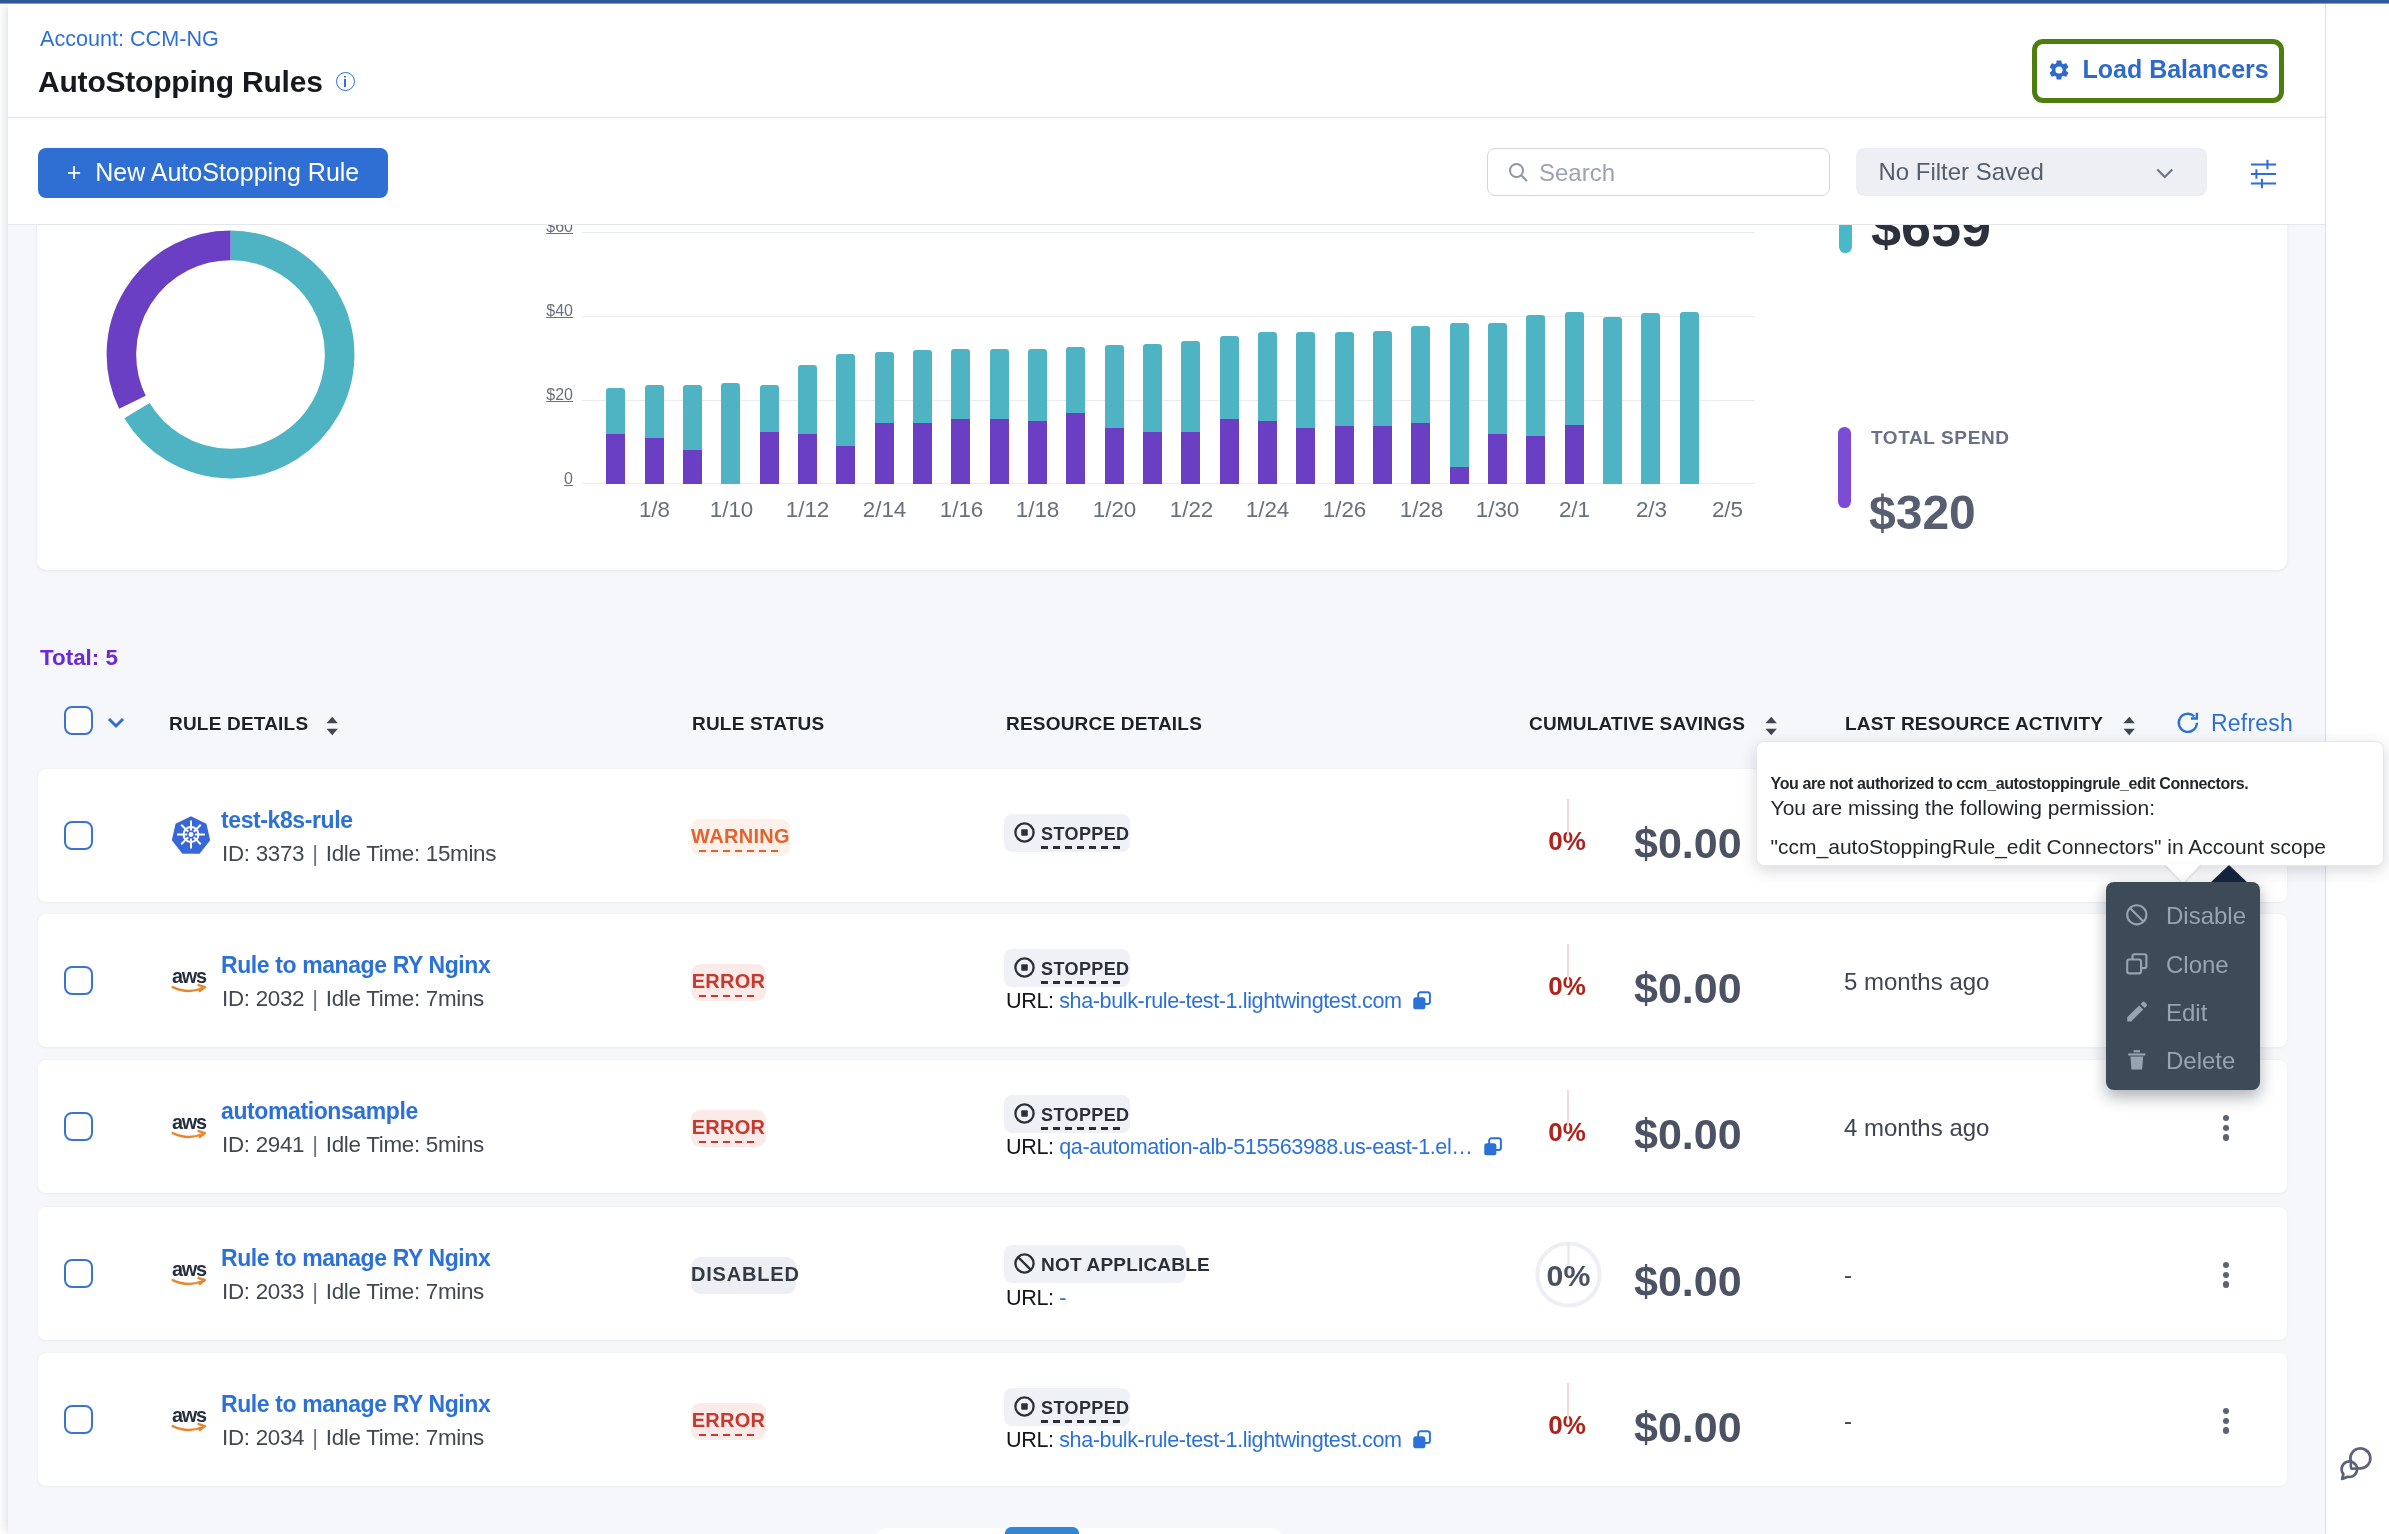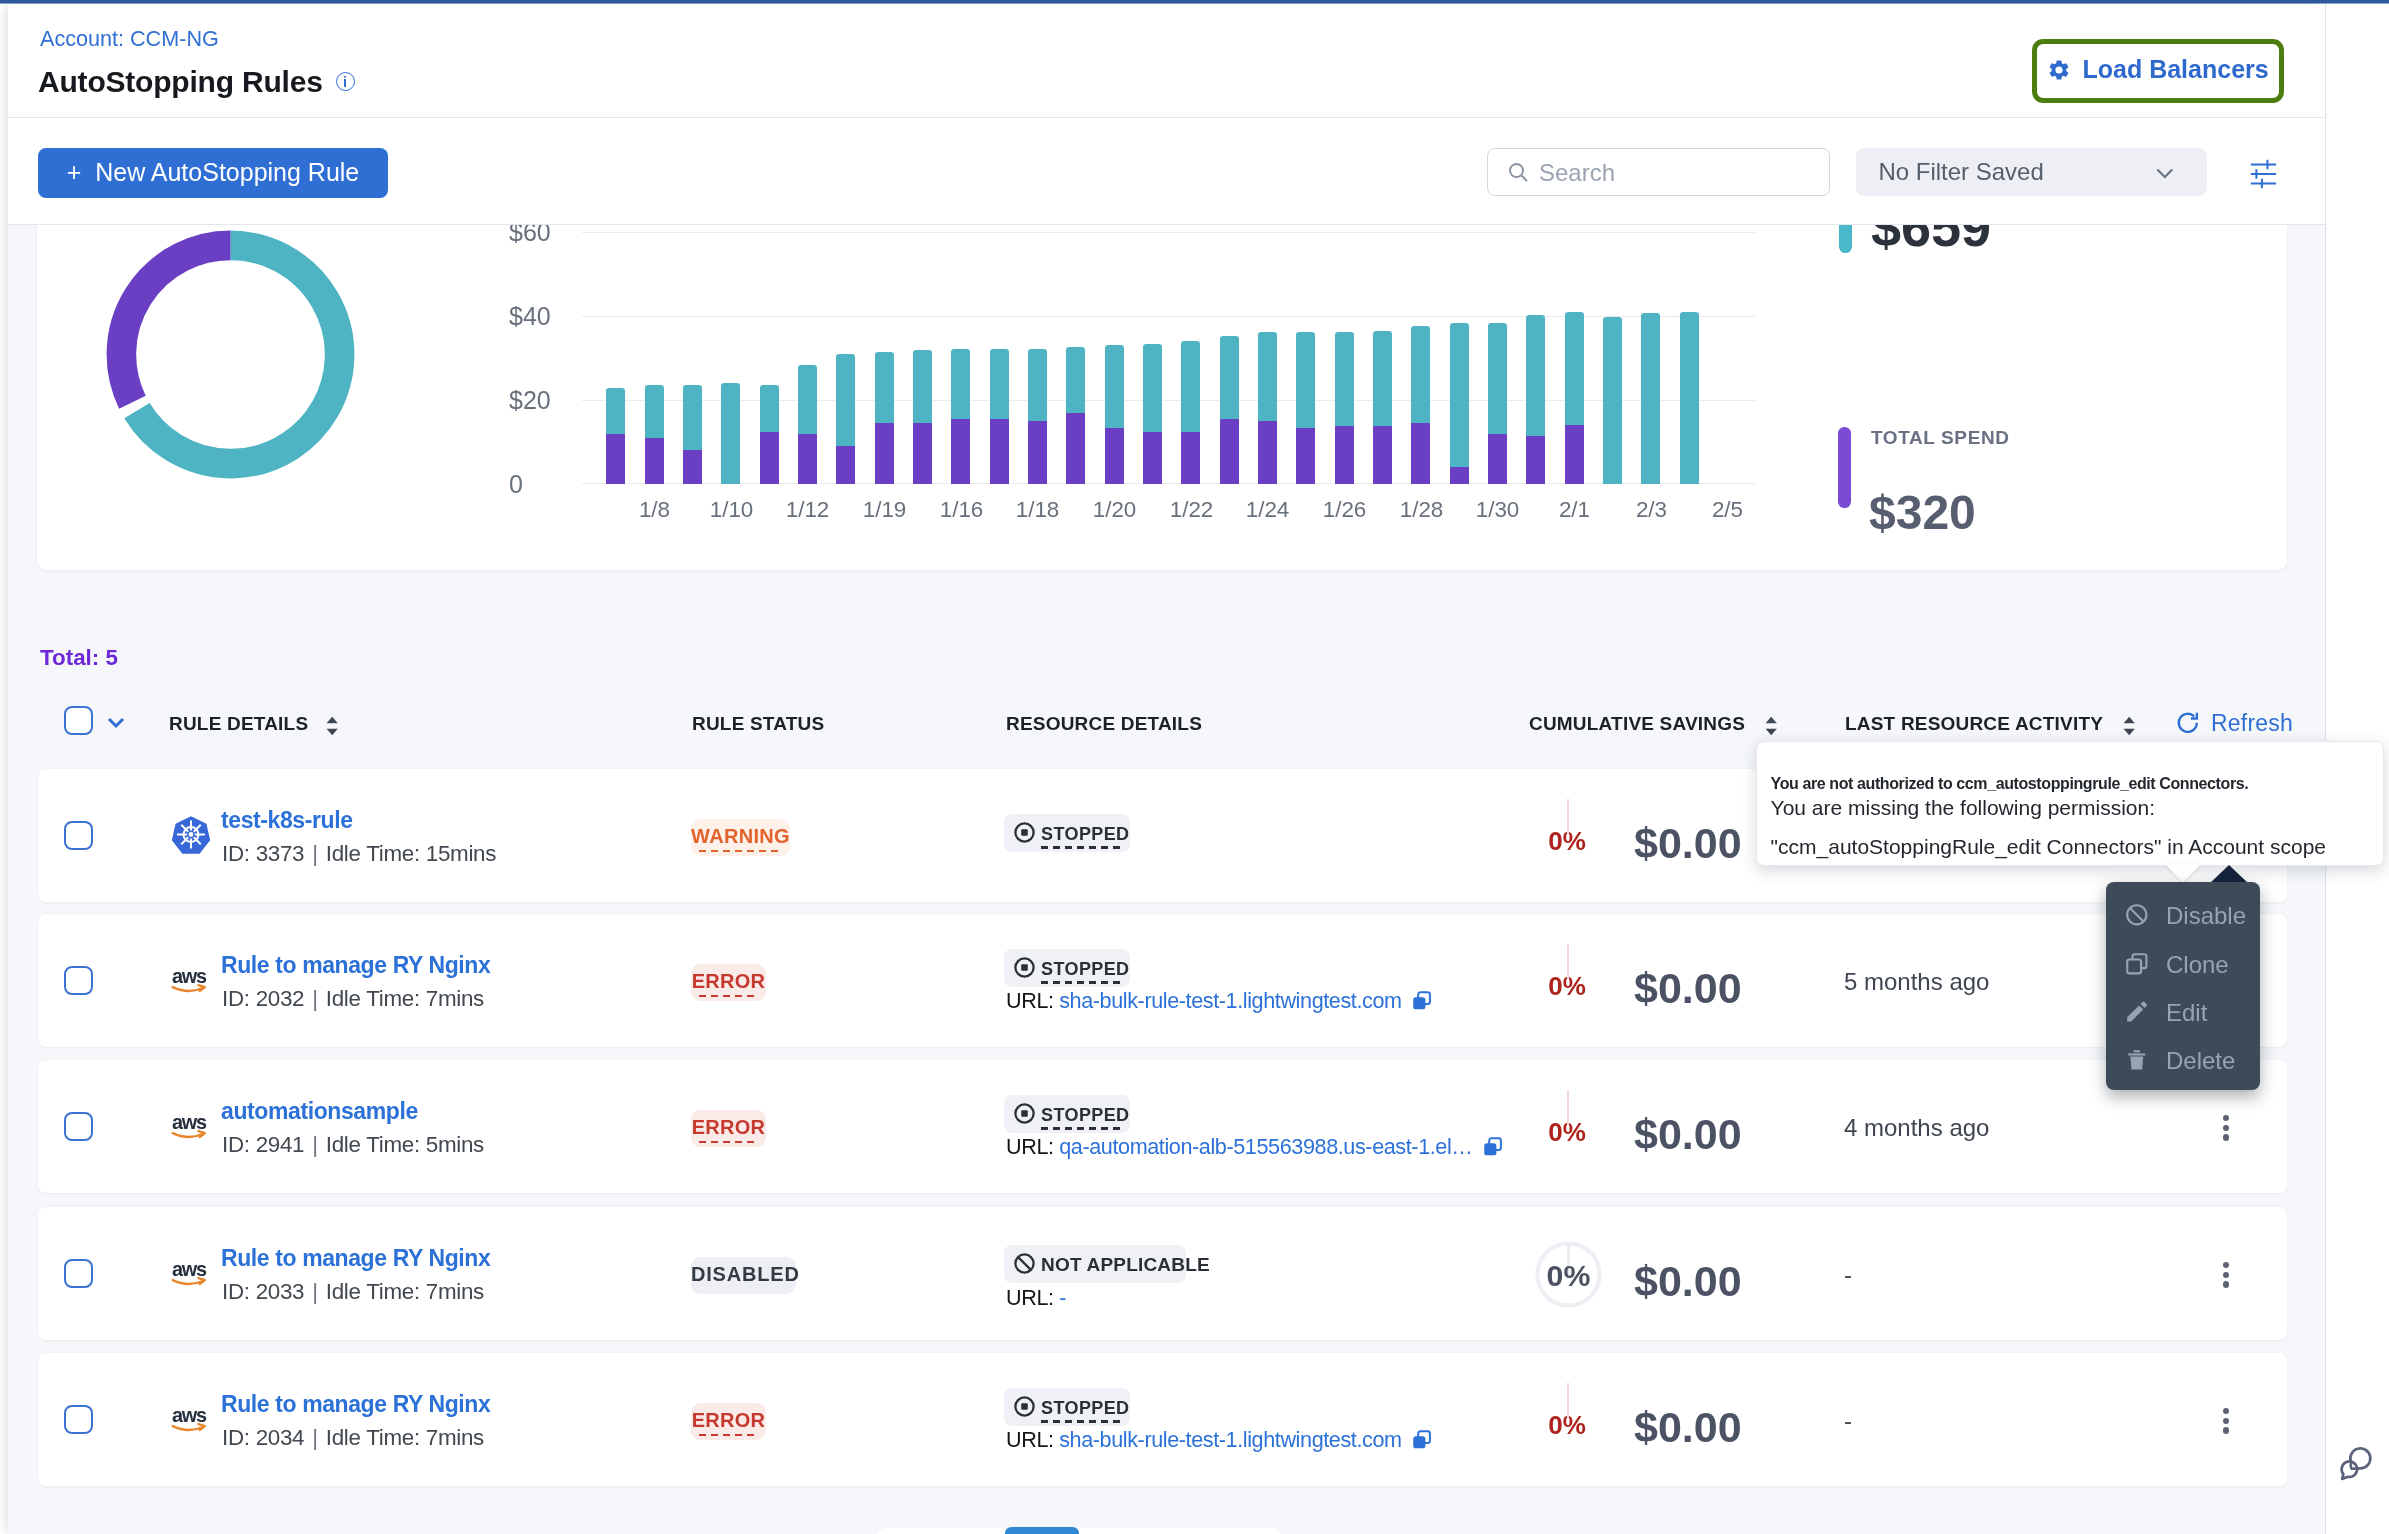--- a/index.html
+++ b/index.html
@@ -24,21 +24,21 @@
 .search{position:absolute;left:1479px;top:29px;width:343px;height:48px;border:1.6px solid #d3d8df;border-radius:8px;background:#fff;}
 .search span{position:absolute;left:51px;top:10.4px;font-size:24px;color:#9aa4b2;}
 .nofilter{position:absolute;left:1848px;top:29px;width:351px;height:48px;background:#edeff5;border-radius:8px;}
 .nofilter span{position:absolute;left:22.4px;top:10.4px;font-size:24px;color:#565e6b;}
 
 .content{position:absolute;left:0;top:221px;width:100%;height:1310px;background:#f5f7fa;overflow:hidden;}
 .card{position:absolute;background:#fff;border-radius:9.6px;box-shadow:0 0.8px 3.2px rgba(40,50,70,.08);}
 #chartcard{left:29px;top:-97px;width:2250px;height:442px;}
 
 .grid{position:absolute;left:545px;width:1173px;height:0.8px;background:#e9ebef;}
-.ylab{position:absolute;width:64px;text-align:left;font-size:25px;color:#68707c;}
+.ylab{position:absolute;width:64px;text-align:right;font-size:16px;color:#68707c;text-decoration:underline;}
 .xlab{position:absolute;top:369px;width:77px;text-align:center;font-size:22.4px;color:#68707c;}
 .bar{position:absolute;bottom:86px;width:19px;background:#4eb3c2;border-radius:3.2px 3.2px 0 0;}
 .bar i{position:absolute;bottom:0;left:0;width:19px;background:#6a3fc3;display:block;}
 .pct{position:absolute;left:68px;top:101px;width:251px;text-align:center;line-height:251px;
   font-size:50px;font-weight:700;color:#4fb6c6;}
 .statbar{position:absolute;width:12.8px;border-radius:6.4px;}
 .s659{position:absolute;left:1834px;top:68px;font-size:54px;font-weight:700;color:#2c323c;}
 .tslab{position:absolute;left:1834px;top:299px;font-size:19px;font-weight:700;color:#6a7185;letter-spacing:0.6px;}
 .s320{position:absolute;left:1832px;top:326px;font-size:48px;font-weight:700;color:#565e70;margin-top:31px;}
 
@@ -214,21 +214,21 @@
         </div>
       <div class="bar" style="left:1528px;height:172px">
           <i style="height:59px"></i>
         </div>
       <div class="bar" style="left:1566px;height:167px"></div>
       <div class="bar" style="left:1604px;height:171px"></div>
       <div class="bar" style="left:1643px;height:172px"></div>
       <div class="xlab" style="left:579px">1/8</div>
       <div class="xlab" style="left:656px">1/10</div>
       <div class="xlab" style="left:732px">1/12</div>
-      <div class="xlab" style="left:809px">1/19</div>
+      <div class="xlab" style="left:809px">2/14</div>
       <div class="xlab" style="left:886px">1/16</div>
       <div class="xlab" style="left:962px">1/18</div>
       <div class="xlab" style="left:1039px">1/20</div>
       <div class="xlab" style="left:1116px">1/22</div>
       <div class="xlab" style="left:1192px">1/24</div>
       <div class="xlab" style="left:1269px">1/26</div>
       <div class="xlab" style="left:1346px">1/28</div>
       <div class="xlab" style="left:1422px">1/30</div>
       <div class="xlab" style="left:1499px">2/1</div>
       <div class="xlab" style="left:1576px">2/3</div>

